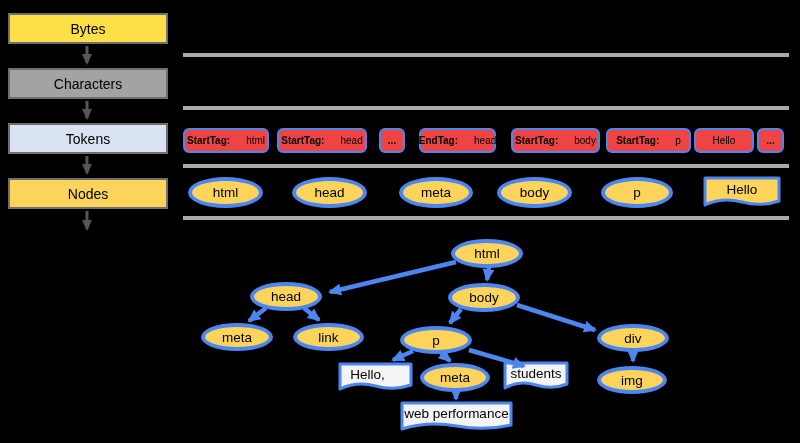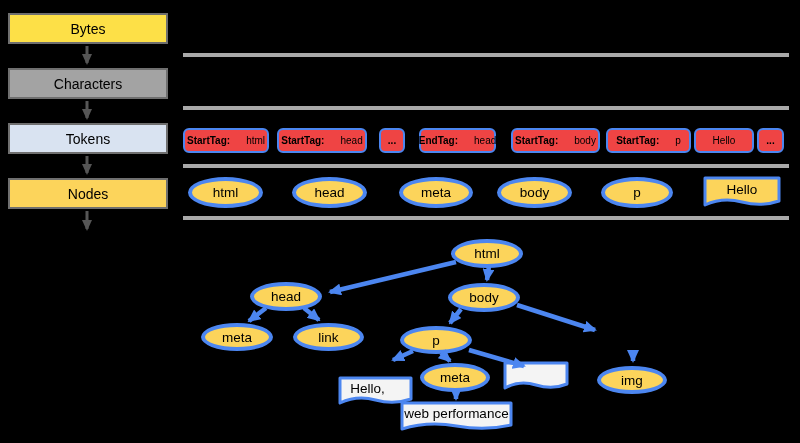--- a/index.html
+++ b/index.html
@@ -126,37 +126,41 @@
     </div>
   <div class="ellipse" style="left:201px;top:323px;width:72px;height:28px">
       <span>meta</span>
     </div>
   <div class="ellipse" style="left:293px;top:323px;width:71px;height:28px">
       <span>link</span>
     </div>
   <div class="ellipse" style="left:400px;top:326px;width:72px;height:28px">
       <span>p</span>
     </div>
+  <div class="ellipse" style="left:597px;top:324px;width:72px;height:28px">
+      <span>div</span>
+    </div>
   <div class="ellipse" style="left:420px;top:363px;width:70px;height:29px">
       <span>meta</span>
     </div>
   <div class="ellipse" style="left:597px;top:366px;width:70px;height:28px">
       <span>img</span>
     </div>
 
-  <div class="docbox" style="left:338px;top:376px;width:59px;height:30px">
+  <div class="docbox" style="left:338px;top:362px;width:59px;height:30px">
     <svg width="75" height="30">
         <path d="M2 2 H73 V23 Q56 29 37.5 24 Q19 19 2 27 Z" fill="#f4f4f4" stroke="#4c86f0" stroke-width="3" stroke-linejoin="round"></path>
       </svg>
     <span class="lbl">Hello,</span>
   </div>
   <div class="docbox" style="left:503px;top:361px;width:66px;height:30px">
     <svg width="66" height="30">
         <path d="M2 2 H64 V23 Q49.5 29 33 24 Q16.5 19 2 27 Z" fill="#f4f4f4" stroke="#4c86f0" stroke-width="3" stroke-linejoin="round"></path>
       </svg>
+    <span class="lbl">students</span>
   </div>
   <div class="docbox" style="left:400px;top:401px;width:113px;height:31px">
     <svg width="113" height="31">
         <path d="M2 2 H111 V24 Q85 30 56.5 25 Q28 20 2 28 Z" fill="#f4f4f4" stroke="#4c86f0" stroke-width="3" stroke-linejoin="round"></path>
       </svg>
     <span class="lbl">web performance</span>
   </div>
 
   <svg id="arrows" width="800" height="443">
     <defs>

